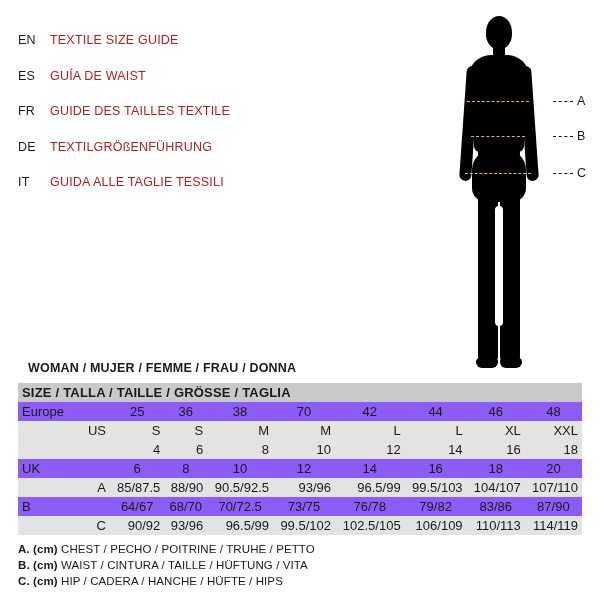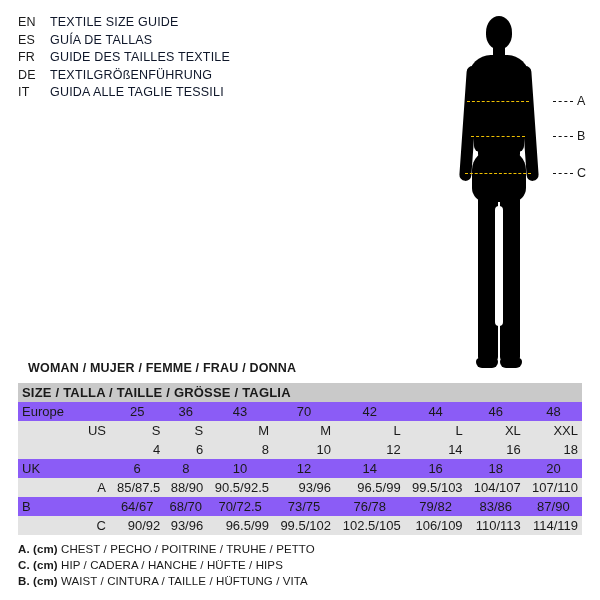--- a/index.html
+++ b/index.html
@@ -27,28 +27,29 @@
     left: 18px;
     top: 14px;
     width: 300px;
   }
   .lang-row {
     display: flex;
     align-items: center;
     font-size: 12.5px;
     line-height: 17.5px;
     letter-spacing: 0.2px;
+    margin-top: 18px;
   }
   .lang-code {
     width: 32px;
     flex: 0 0 32px;
     color: #1a1a1a;
   }
   .lang-text {
-    color: #0f172a;
+    color: #b91c1c;
   }
 
   
   .figure-area {
     position: absolute;
     left: 405px;
     top: 10px;
     width: 190px;
     height: 365px;
   }
@@ -265,21 +266,21 @@
 
 <div class="page">
 
   <div class="lang-block">
     <div class="lang-row">
       <span class="lang-code">EN</span>
       <span class="lang-text">TEXTILE SIZE GUIDE</span>
     </div>
     <div class="lang-row">
       <span class="lang-code">ES</span>
-      <span class="lang-text">GUÍA DE TALLAS</span>
+      <span class="lang-text">GUÍA DE WAIST</span>
     </div>
     <div class="lang-row">
       <span class="lang-code">FR</span>
       <span class="lang-text">GUIDE DES TAILLES TEXTILE</span>
     </div>
     <div class="lang-row">
       <span class="lang-code">DE</span>
       <span class="lang-text">TEXTILGRÖßENFÜHRUNG</span>
     </div>
     <div class="lang-row">
@@ -322,21 +323,21 @@
 
   <table class="size-table">
     <tbody>
       <tr class="header-row">
         <td colspan="9">SIZE / TALLA / TAILLE / GRÖSSE / TAGLIA</td>
       </tr>
       <tr class="plain">
         <td class="rowlabel">Europe</td>
         <td class="val">25</td>
         <td class="val">36</td>
-        <td class="val">43</td>
+        <td class="val">38</td>
         <td class="val">70</td>
         <td class="val">42</td>
         <td class="val">44</td>
         <td class="val">46</td>
         <td class="val">48</td>
       </tr>
       <tr class="shade">
         <td class="rowlabel">US</td>
         <td class="val">S</td>
         <td class="val">S</td>
@@ -404,22 +405,22 @@
       </tr>
     </tbody>
   </table>
 
   <div class="legend">
     <div class="legend-line">
       <span class="legend-key">A. (cm)</span>
       <span>CHEST / PECHO / POITRINE / TRUHE / PETTO</span>
     </div>
     <div class="legend-line">
+      <span class="legend-key">B. (cm)</span>
+      <span>WAIST / CINTURA / TAILLE / HÜFTUNG / VITA</span>
+    </div>
+    <div class="legend-line">
       <span class="legend-key">C. (cm)</span>
       <span>HIP / CADERA / HANCHE / HÜFTE / HIPS</span>
     </div>
-    <div class="legend-line">
-      <span class="legend-key">B. (cm)</span>
-      <span>WAIST / CINTURA / TAILLE / HÜFTUNG / VITA</span>
-    </div>
   </div>
 
 </div>
 
 </body></html>

